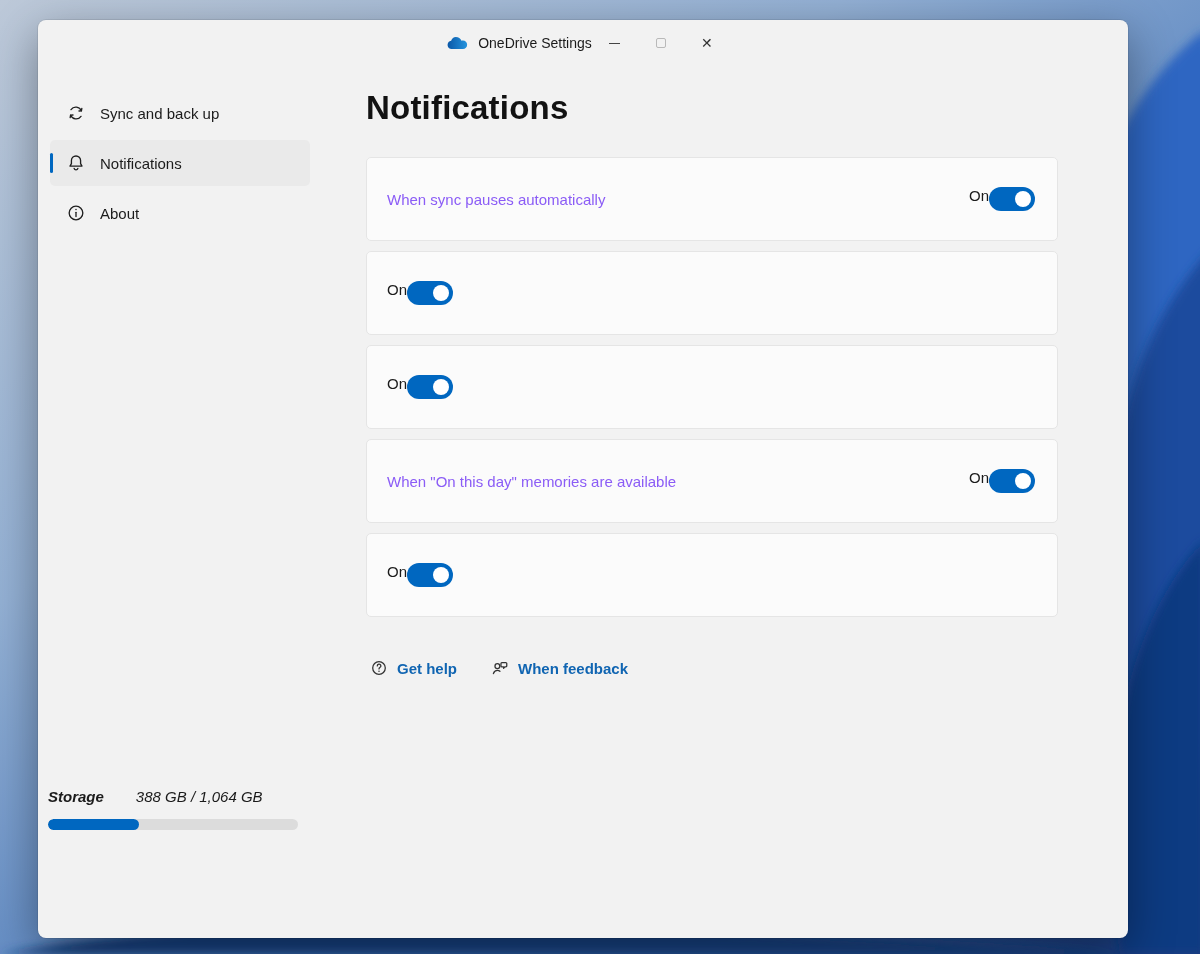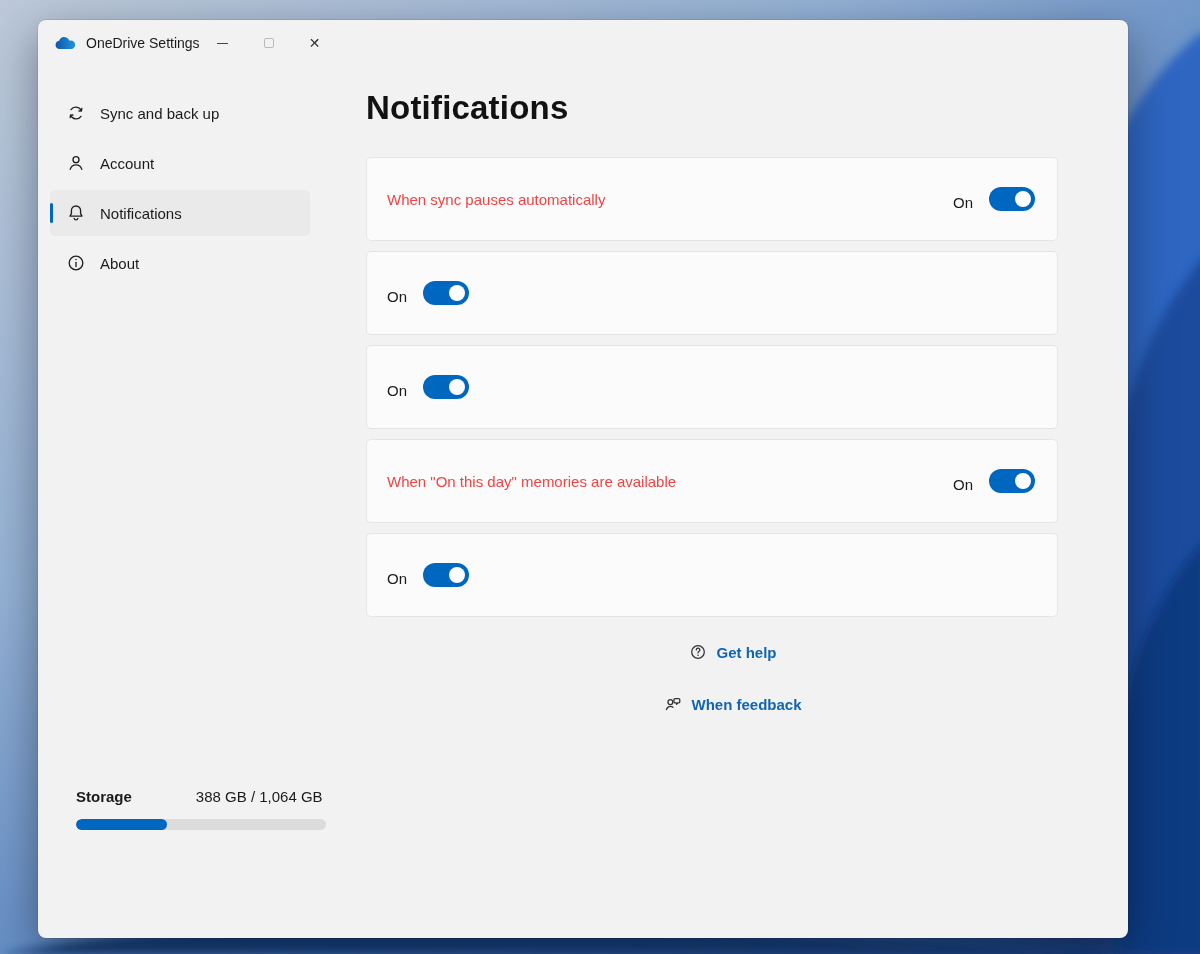--- a/index.html
+++ b/index.html
@@ -11,21 +11,21 @@
 
   
   .window {
     position:absolute; left:38px; top:20px; width:1090px; height:918px;
     background:#f2f2f2; border-radius:8px; overflow:hidden;
     box-shadow:0 14px 46px rgba(0,0,0,.38), 0 0 0 1px rgba(0,0,0,.08);
     color:#1b1b1b;
   }
 
   
-  .titlebar { height:46px; display:flex; align-items:center; justify-content:flex-start; padding:0 6px 0 17px; }
+  .titlebar { height:46px; display:flex; align-items:center; justify-content:center; padding:0 6px 0 17px; }
   .title-left { display:flex; align-items:center; gap:9px; }
   .title-left svg { display:block; }
   .window-title { font-size:14px; color:#1b1b1b; }
   .win-controls { display:flex; align-items:center; height:100%; }
   .win-btn { width:46px; height:40px; display:flex; align-items:center; justify-content:center; background:transparent; border:none; cursor:pointer; }
   .glyph-min { display:block; width:11px; height:1px; background:#444; }
   .glyph-max { display:block; width:10px; height:10px; border:1px solid #b9b9b9; border-radius:2px; }
   .glyph-close { font-size:14px; color:#333; line-height:1; }
 
   
@@ -39,44 +39,44 @@
     border-radius:5px; cursor:pointer; font-size:15px; color:#1b1b1b;
   }
   .nav-item .icon { width:20px; height:20px; flex:0 0 20px; display:flex; }
   .nav-item.selected { background:#eaeaea; }
   .nav-item .accent { display:none; }
   .nav-item.selected .accent {
     display:block; position:absolute; left:0; top:13px; width:3px; height:20px;
     border-radius:2px; background:#0067c0;
   }
 
-  .storage-block { position:absolute; left:38px; top:722px; width:250px; }
+  .storage-block { position:absolute; left:10px; top:722px; width:250px;font-style:italic; }
   .storage-row { display:flex; align-items:baseline; margin-bottom:14px; }
   .storage-label { font-size:15px; font-weight:bold; color:#1b1b1b; }
-  .storage-value { font-size:15px; color:#1b1b1b; margin-left:64px; }
+  .storage-value { font-size:15px; color:#1b1b1b; margin-left:32px; }
   .progress { width:250px; height:11px; border-radius:6px; background:#dcdcdc; overflow:hidden; }
   .progress-fill { height:100%; border-radius:6px; background:#0067c0; width:0; }
 
   
   .main { flex:1; padding:20px 32px 0 56px; }
   .page-title { font-size:33px; line-height:44px; font-weight:bold; color:#121212; margin-bottom:27px; letter-spacing:.2px; }
 
   .card {
     width:692px; min-height:84px; margin-bottom:10px;
     background:#fbfbfb; border:1px solid #e5e5e5; border-radius:5px;
     display:flex; align-items:center; justify-content:space-between;
     padding:14px 22px 14px 20px;
   }
-  .card-label { font-size:15px; color:#ef4444; max-width:460px; line-height:25px; }
-  .toggle-group { display:flex; align-items:flex-end; gap:16px; }
+  .card-label { font-size:15px; color:#8b5cf6; max-width:460px; line-height:25px; }
+  .toggle-group { display:flex; align-items:flex-start; gap:0; }
   .toggle-state { font-size:15px; color:#1b1b1b; }
   .toggle { position:relative; width:46px; height:24px; border-radius:13px; background:#0067c0; cursor:pointer; }
   .toggle .knob { position:absolute; right:4px; top:4px; width:16px; height:16px; border-radius:50%; background:#ffffff; }
 
-  .links-row { display:flex; align-items:center; gap:34px; margin-top:26px; padding-left:4px;flex-direction:column; }
+  .links-row { display:flex; align-items:center; gap:34px; margin-top:42px; padding-left:4px; }
   .footer-link { display:flex; align-items:center; gap:9px; cursor:pointer; text-decoration:none; }
   .footer-link .icon { width:18px; height:18px; display:flex; }
   .footer-link .link-text { font-size:15px; font-weight:bold; color:#1065b2; }
 </style>
 </head>
 <body>
 
 <div class="desktop">
   <svg viewBox="0 0 1200 954" preserveAspectRatio="xMidYMid slice">
     <defs>
@@ -136,30 +136,20 @@
           <svg viewBox="0 0 24 24" width="20" height="20" fill="none" stroke="#1f1f1f" stroke-width="1.6" stroke-linecap="round" stroke-linejoin="round">
             <path d="M6 8a7.1 7.1 0 0 1 12.4 1.4"></path>
             <path d="M15.6 9.6l2.9-.2.5-2.9"></path>
             <path d="M18 16a7.1 7.1 0 0 1-12.4-1.4"></path>
             <path d="M8.4 14.4l-2.9.2-.5 2.9"></path>
           </svg>
         </span>
         <span>Sync and back up</span>
       </div>
 
-      <div class="nav-item">
-
-        <span class="icon">
-          <svg viewBox="0 0 24 24" width="20" height="20" fill="none" stroke="#1f1f1f" stroke-width="1.6" stroke-linecap="round">
-            <circle cx="12" cy="8" r="3.6"></circle>
-            <path d="M5 19.6c1.2-3.8 4-5.3 7-5.3s5.8 1.5 7 5.3"></path>
-          </svg>
-        </span>
-        <span>Account</span>
-      </div>
 
       <div class="nav-item selected">
         <span class="accent"></span>
         <span class="icon">
           <svg viewBox="0 0 24 24" width="20" height="20" fill="none" stroke="#1f1f1f" stroke-width="1.6" stroke-linecap="round" stroke-linejoin="round">
             <path d="M12 3.6c-3.1 0-5.5 2.4-5.5 5.5v3.7l-1.7 2.9h14.4l-1.7-2.9V9.1c0-3.1-2.4-5.5-5.5-5.5z"></path>
             <path d="M9.8 18.6a2.3 2.3 0 0 0 4.4 0"></path>
           </svg>
         </span>
         <span>Notifications</span>

